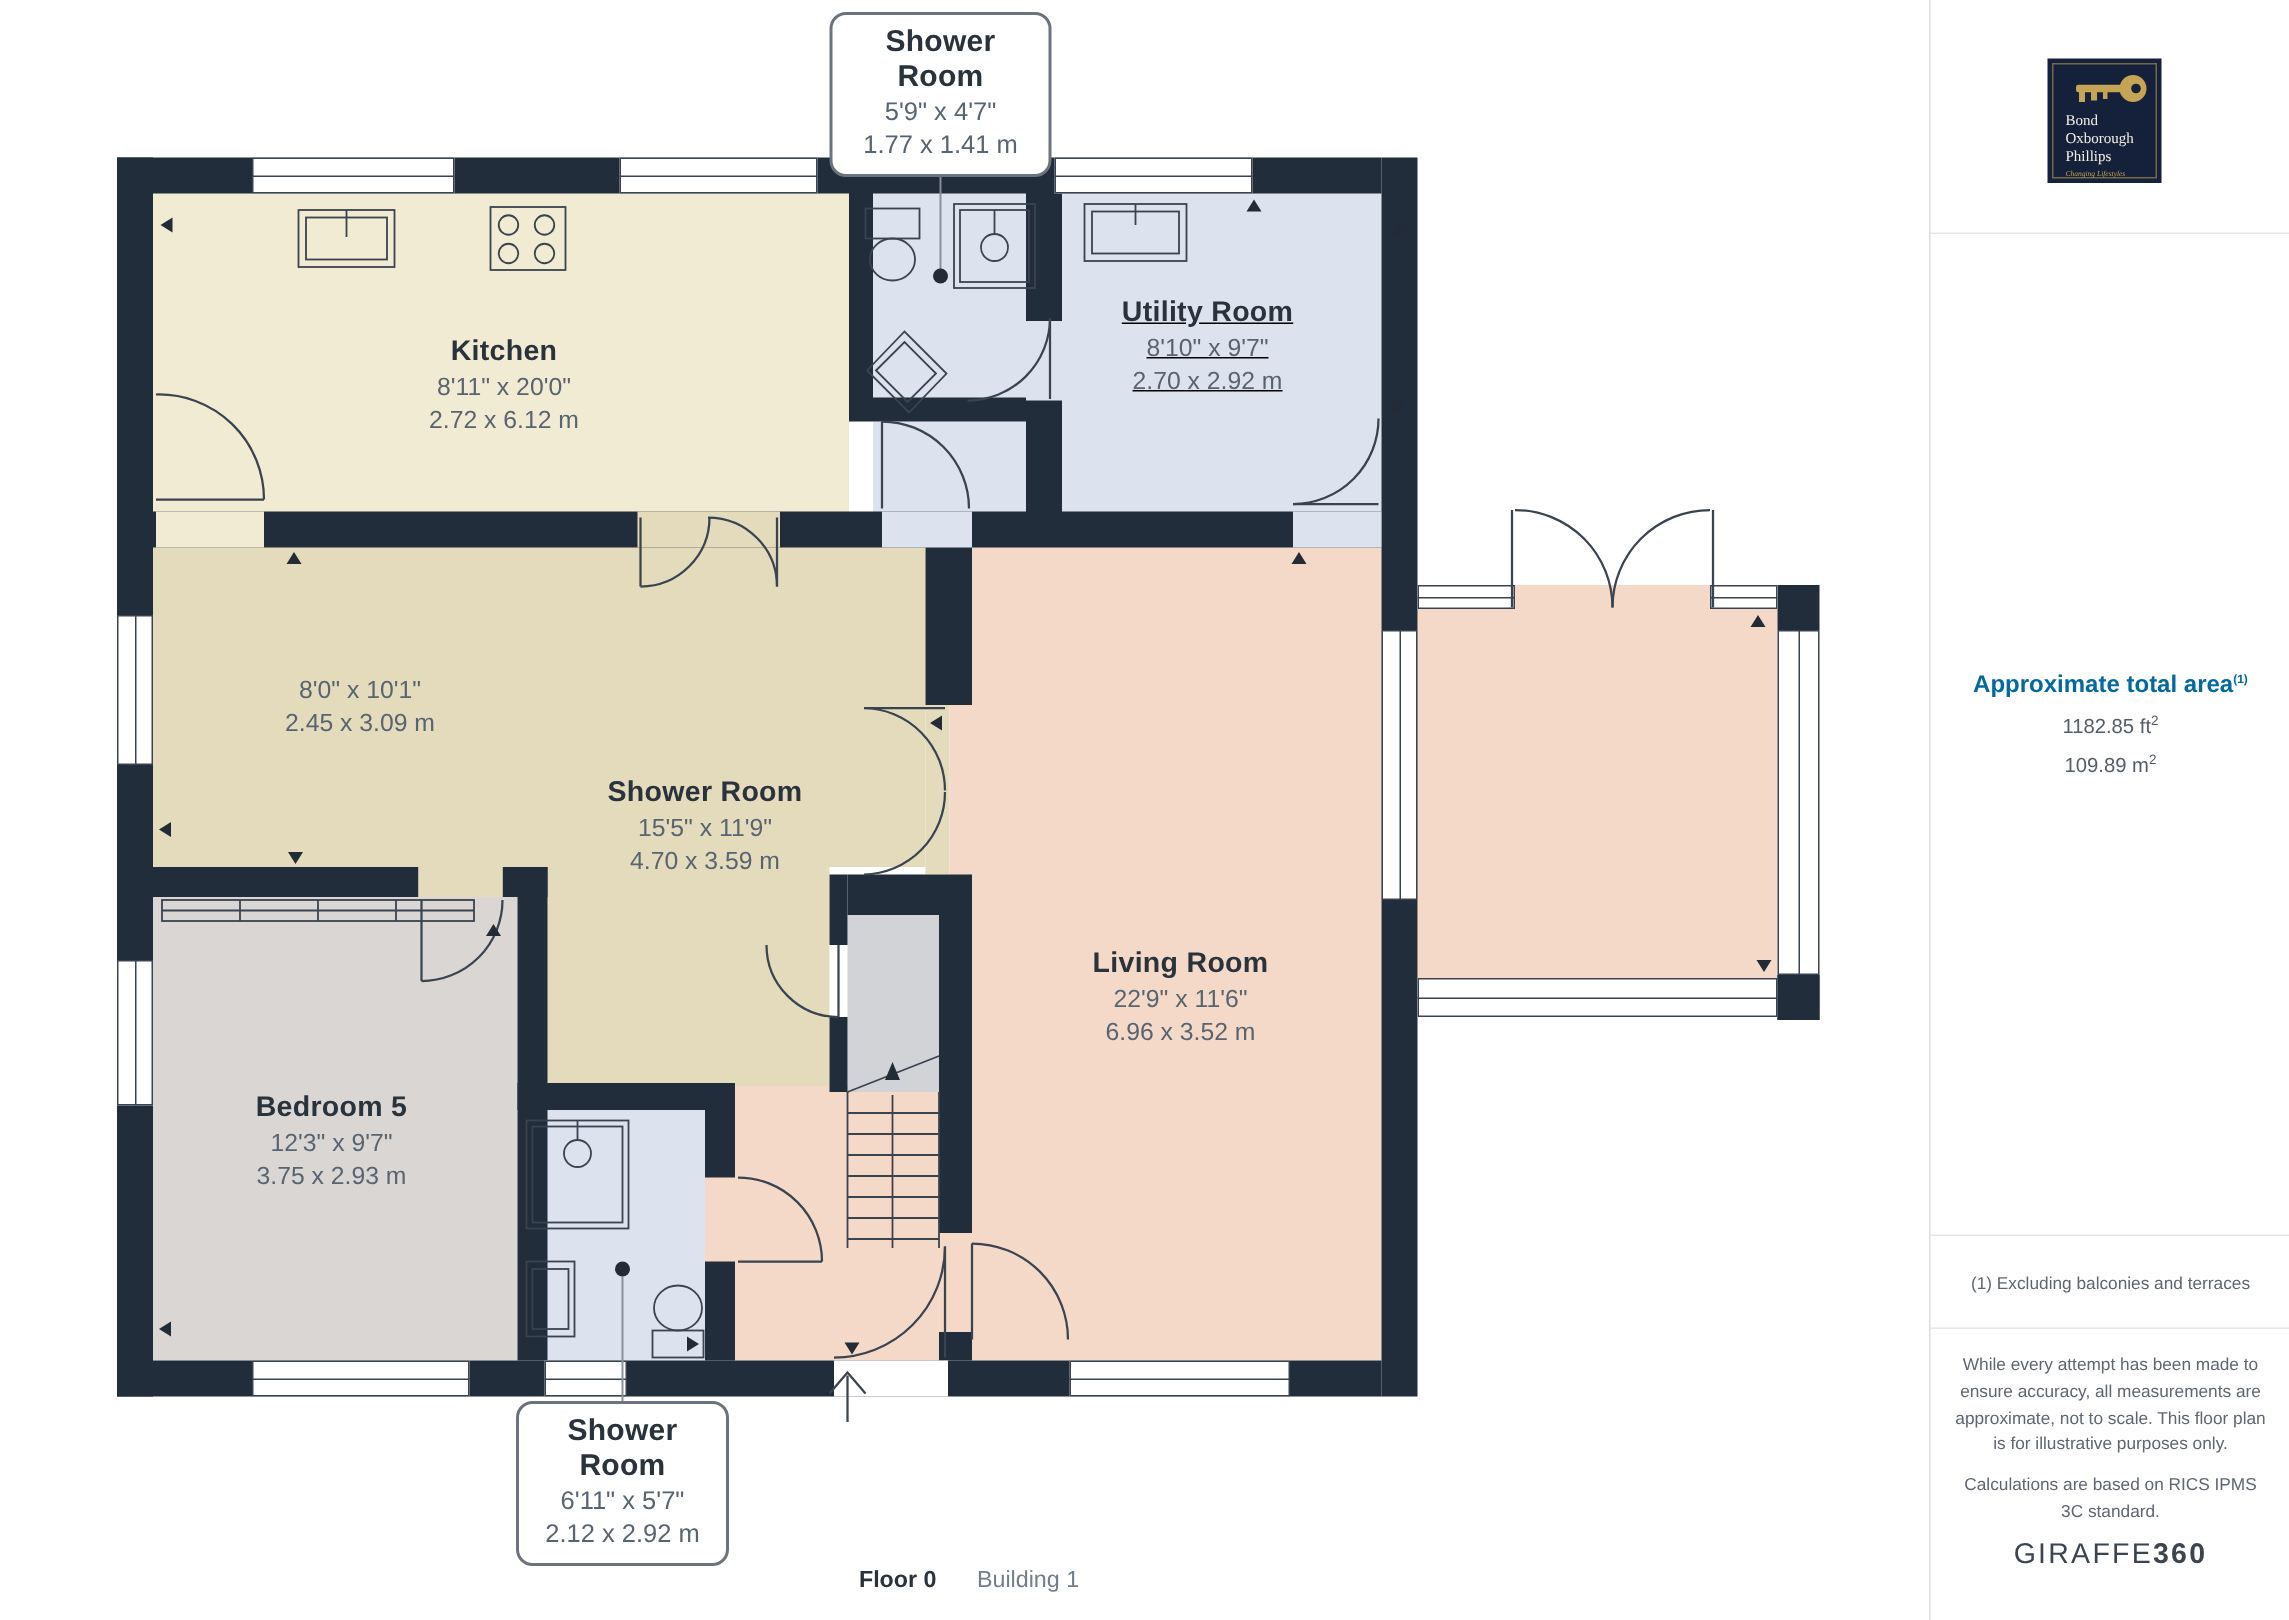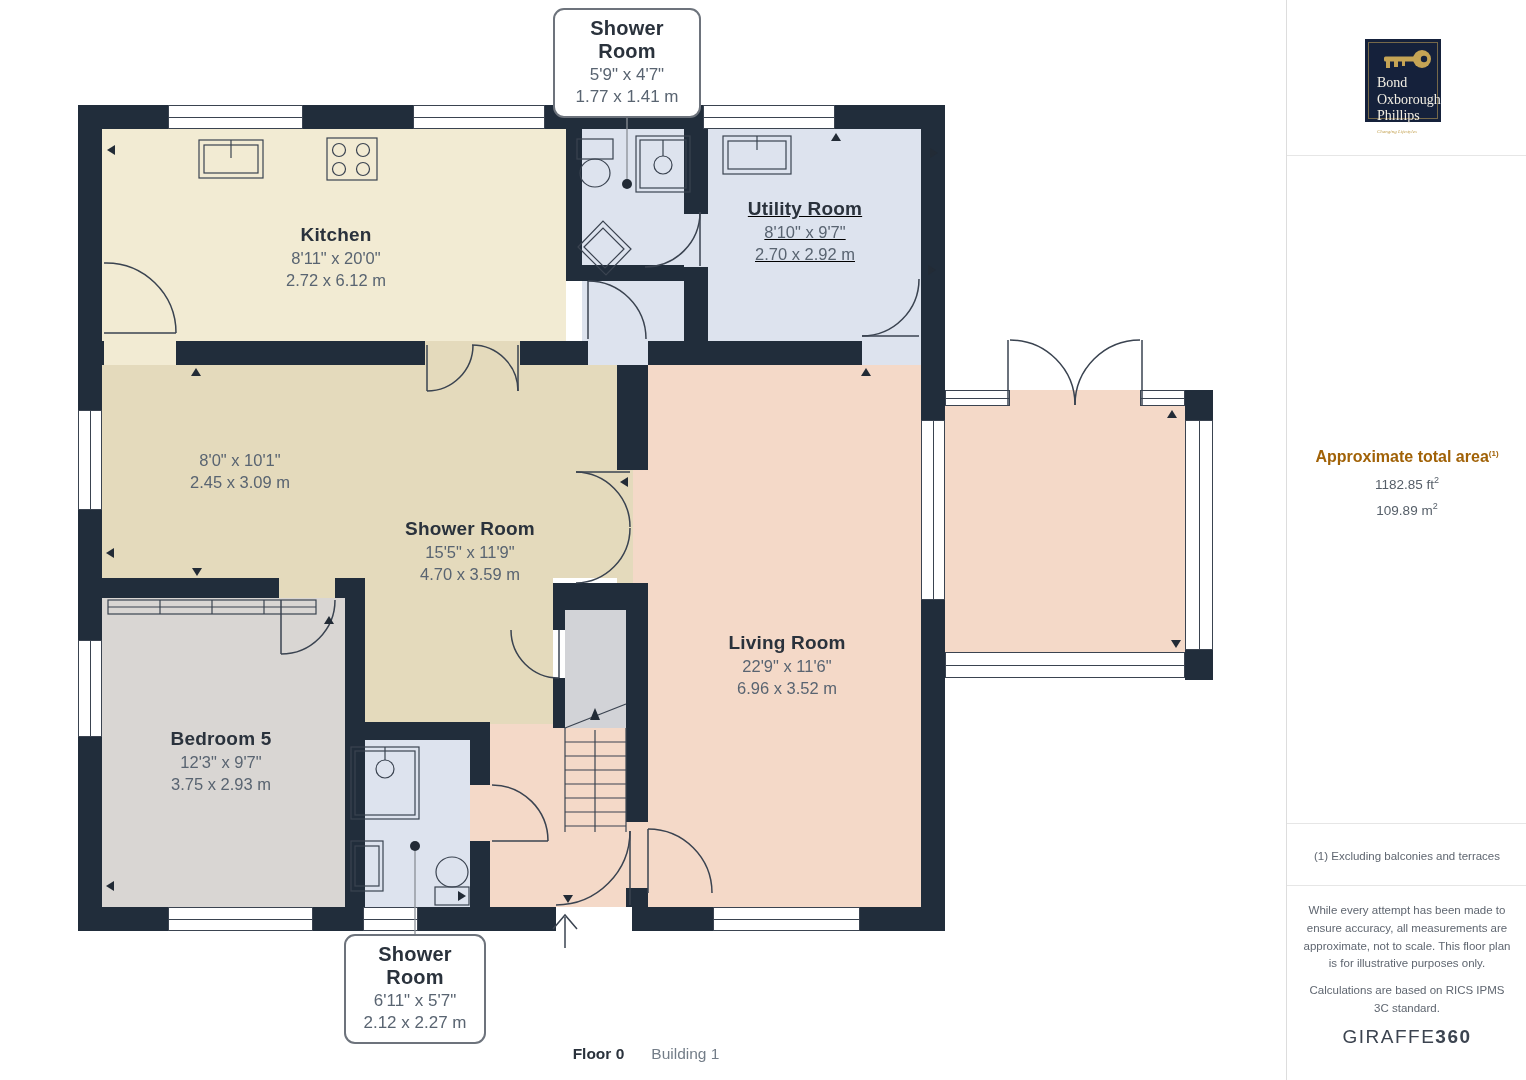--- a/index.html
+++ b/index.html
@@ -30,24 +30,24 @@
   
   .floor-footer{position:absolute;left:646px;top:1045px;transform:translateX(-50%);
     display:flex;gap:27px;align-items:baseline;white-space:nowrap;}
   .floor-footer .floor{font-weight:700;font-size:15.5px;color:#2a323c;}
   .floor-footer .building{font-size:15.5px;color:#737d88;}
   
   .sidebar{position:absolute;left:1286px;top:0;width:240px;height:1080px;border-left:1px solid #dddddd;background:#ffffff;}
   .sb-divider{position:absolute;left:0;width:240px;border-top:1px solid #e6e6e6;}
   .logo{position:absolute;left:78px;top:39px;width:76px;height:83px;background:#15213b;box-sizing:border-box;}
   .logo-inner{position:absolute;inset:3px;border:1px solid rgba(197,164,85,.55);padding:4px 0 0 8px;box-sizing:border-box;}
-  .logo-text{font-family:"Liberation Serif","DejaVu Serif",serif;color:#f3efe4;font-size:14px;line-height:1.18;margin-top:2px;}
+  .logo-text{font-family:"Liberation Serif","DejaVu Serif",serif;color:#f3efe4;font-size:10px;line-height:1.18;margin-top:2px;}
   .logo-tagline{font-family:"Liberation Serif","DejaVu Serif",serif;color:#c5a455;font-size:5px;font-style:italic;margin-top:4px;}
   .area-block{position:absolute;left:0;top:448px;width:240px;text-align:center;}
-  .area-title{font-size:16px;font-weight:700;color:#a16207;}
+  .area-title{font-size:16px;font-weight:700;color:#0369a1;}
   .area-title sup{font-size:8px;}
   .area-val{font-size:13.5px;color:#555e68;margin-top:9px;}
   .area-val sup{font-size:9px;}
   .sb-note{position:absolute;left:15px;width:210px;text-align:center;font-size:11.5px;color:#5f6670;line-height:1.55;}
   .brand{position:absolute;left:0;top:1026px;width:240px;text-align:center;
     font-size:19px;color:#3c4450;letter-spacing:1.5px;}
   .brand b{font-weight:700;}
 </style>
 </head>
 <body>
@@ -308,21 +308,21 @@
   </div>
 
   <div class="callout" style="left:553px;top:8px;width:148px;">
     <div class="room-name">Shower Room</div>
     <div class="room-dims">5'9" x 4'7"</div>
     <div class="room-dims">1.77 x 1.41 m</div>
   </div>
   <div class="callout" style="left:344px;top:934px;width:142px;">
     <div class="room-name">Shower Room</div>
     <div class="room-dims">6'11" x 5'7"</div>
-    <div class="room-dims">2.12 x 2.27 m</div>
+    <div class="room-dims">2.12 x 2.92 m</div>
   </div>
 
   <div class="floor-footer">
     <span class="floor">Floor 0</span>
     <span class="building">Building 1</span>
   </div>
 </div>
 
 <div class="sidebar">
 

